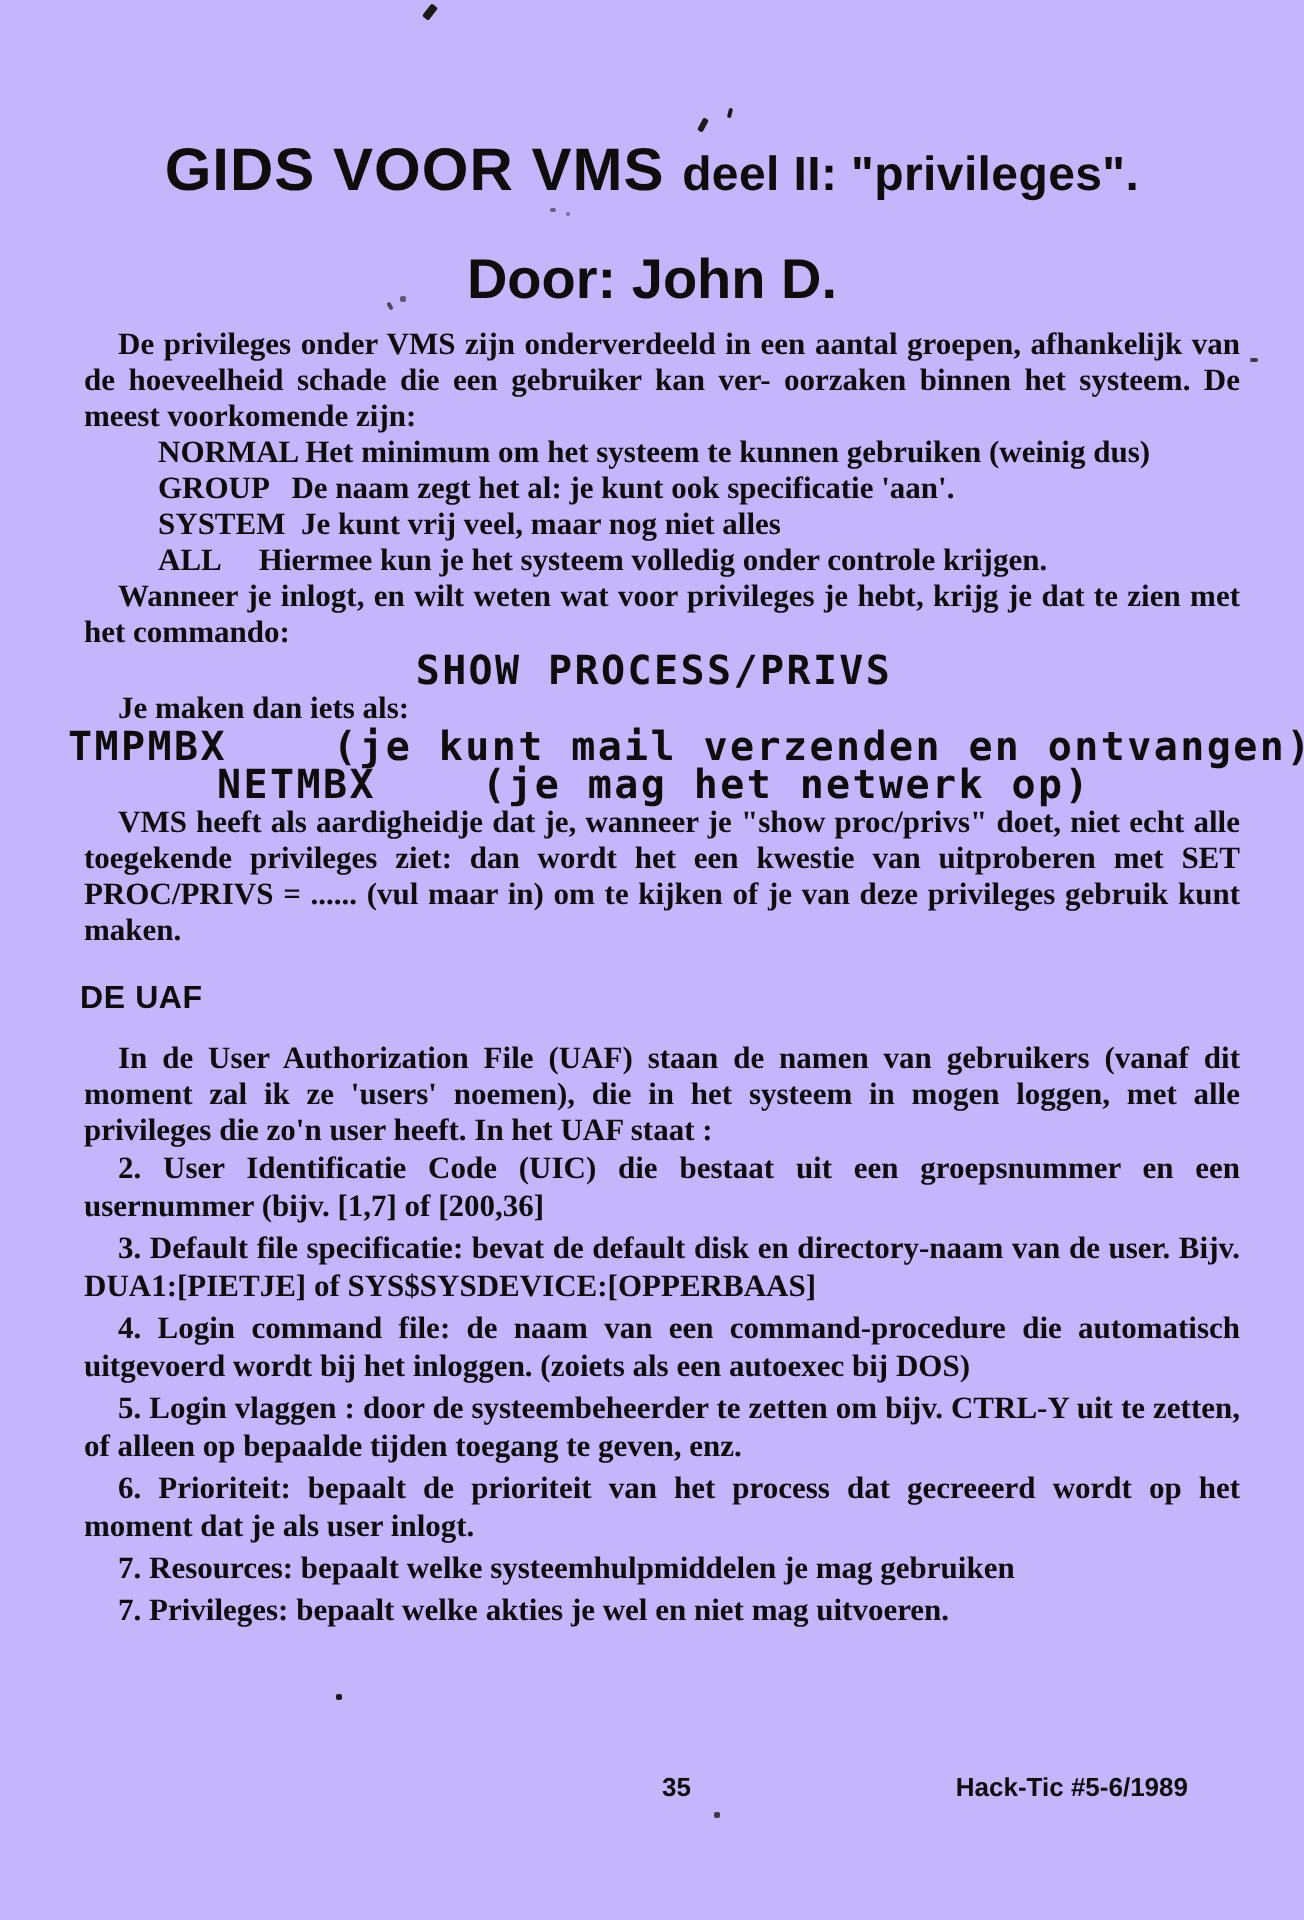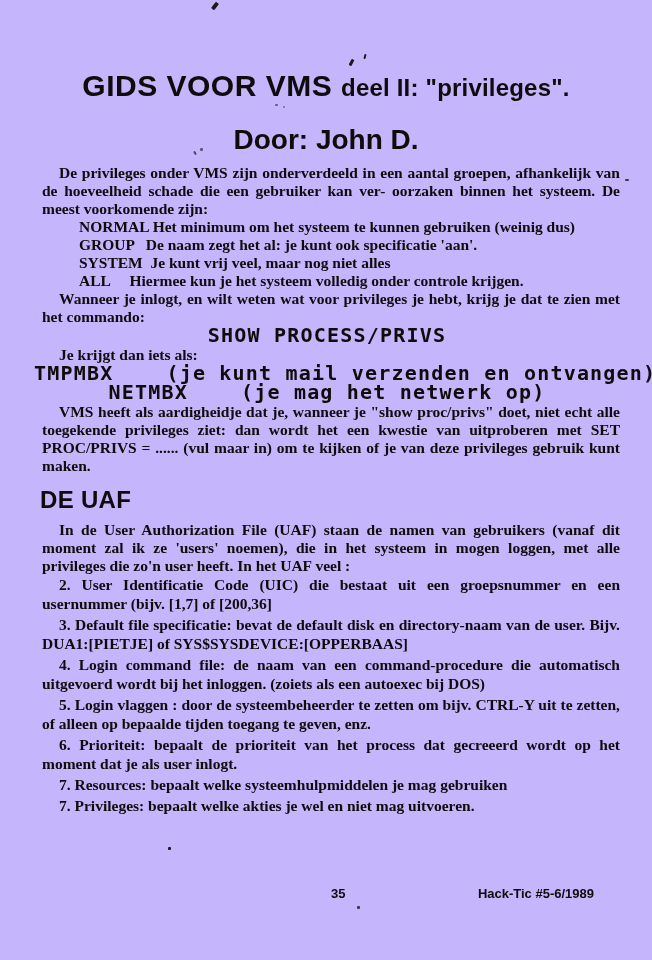--- a/index.html
+++ b/index.html
@@ -34,21 +34,21 @@
     font-size:15.5px;line-height:18px;
     padding-left:37px;white-space:pre;
   }
   .mono{
     font-family:"DejaVu Sans Mono", monospace;
     font-weight:700;font-size:20px;line-height:19.5px;
     letter-spacing:1.2px;margin-left:-8px;white-space:pre;text-align:center;
   }
   .section-heading{
     font-family:"Liberation Sans", sans-serif;
-    font-weight:700;font-size:24px;line-height:20px;
+    font-weight:700;font-size:16px;line-height:20px;
     margin:15px 0 11px -2px;letter-spacing:0.3px;
   }
   .uaf-item{
     margin:0 0 2px 0;font-size:15.5px;line-height:19px;
     text-align:justify;text-indent:17px;
   }
   .footer{
     position:absolute;top:886px;left:0;right:0;height:24px;
     font-family:"Liberation Sans", sans-serif;
     font-weight:700;font-size:13px;
@@ -85,30 +85,30 @@
       <div class="level">NORMAL Het minimum om het systeem te kunnen gebruiken (weinig dus)</div>
       <div class="level">GROUP   De naam zegt het al: je kunt ook specificatie 'aan'.</div>
       <div class="level">SYSTEM  Je kunt vrij veel, maar nog niet alles</div>
       <div class="level">ALL     Hiermee kun je het systeem volledig onder controle krijgen.</div>
     </div>
 
     <p class="para">Wanneer je inlogt, en wilt weten wat voor privileges je hebt, krijg je dat te zien met het commando:</p>
 
     <div class="mono">SHOW PROCESS/PRIVS</div>
 
-    <p class="para">Je krijgt dan iets als:</p>
+    <p class="para">Je maken dan iets als:</p>
 
     <div class="mono">TMPMBX    (je kunt mail verzenden en ontvangen)</div>
     <div class="mono">NETMBX    (je mag het netwerk op)</div>
 
     <p class="para">VMS heeft als aardigheidje dat je, wanneer je "show proc/privs" doet, niet echt alle toegekende privileges ziet: dan wordt het een kwestie van uitproberen met SET PROC/PRIVS = ...... (vul maar in) om te kijken of je van deze privileges gebruik kunt maken.</p>
 
     <h2 class="section-heading">DE UAF</h2>
 
-    <p class="para">In de User Authorization File (UAF) staan de namen van gebruikers (vanaf dit moment zal ik ze 'users' noemen), die in het systeem in mogen loggen, met alle privileges die zo'n user heeft. In het UAF veel :</p>
+    <p class="para">In de User Authorization File (UAF) staan de namen van gebruikers (vanaf dit moment zal ik ze 'users' noemen), die in het systeem in mogen loggen, met alle privileges die zo'n user heeft. In het UAF staat :</p>
 
     <p class="uaf-item">2. User Identificatie Code (UIC) die bestaat uit een groepsnummer en een usernummer (bijv. [1,7] of [200,36]</p>
     <p class="uaf-item">3. Default file specificatie: bevat de default disk en directory-naam van de user. Bijv. DUA1:[PIETJE] of SYS$SYSDEVICE:[OPPERBAAS]</p>
     <p class="uaf-item">4. Login command file: de naam van een command-procedure die automatisch uitgevoerd wordt bij het inloggen. (zoiets als een autoexec bij DOS)</p>
     <p class="uaf-item">5. Login vlaggen : door de systeembeheerder te zetten om bijv. CTRL-Y uit te zetten, of alleen op bepaalde tijden toegang te geven, enz.</p>
     <p class="uaf-item">6. Prioriteit: bepaalt de prioriteit van het process dat gecreeerd wordt op het moment dat je als user inlogt.</p>
     <p class="uaf-item">7. Resources: bepaalt welke systeemhulpmiddelen je mag gebruiken</p>
     <p class="uaf-item">7. Privileges: bepaalt welke akties je wel en niet mag uitvoeren.</p>
   </div>
 

